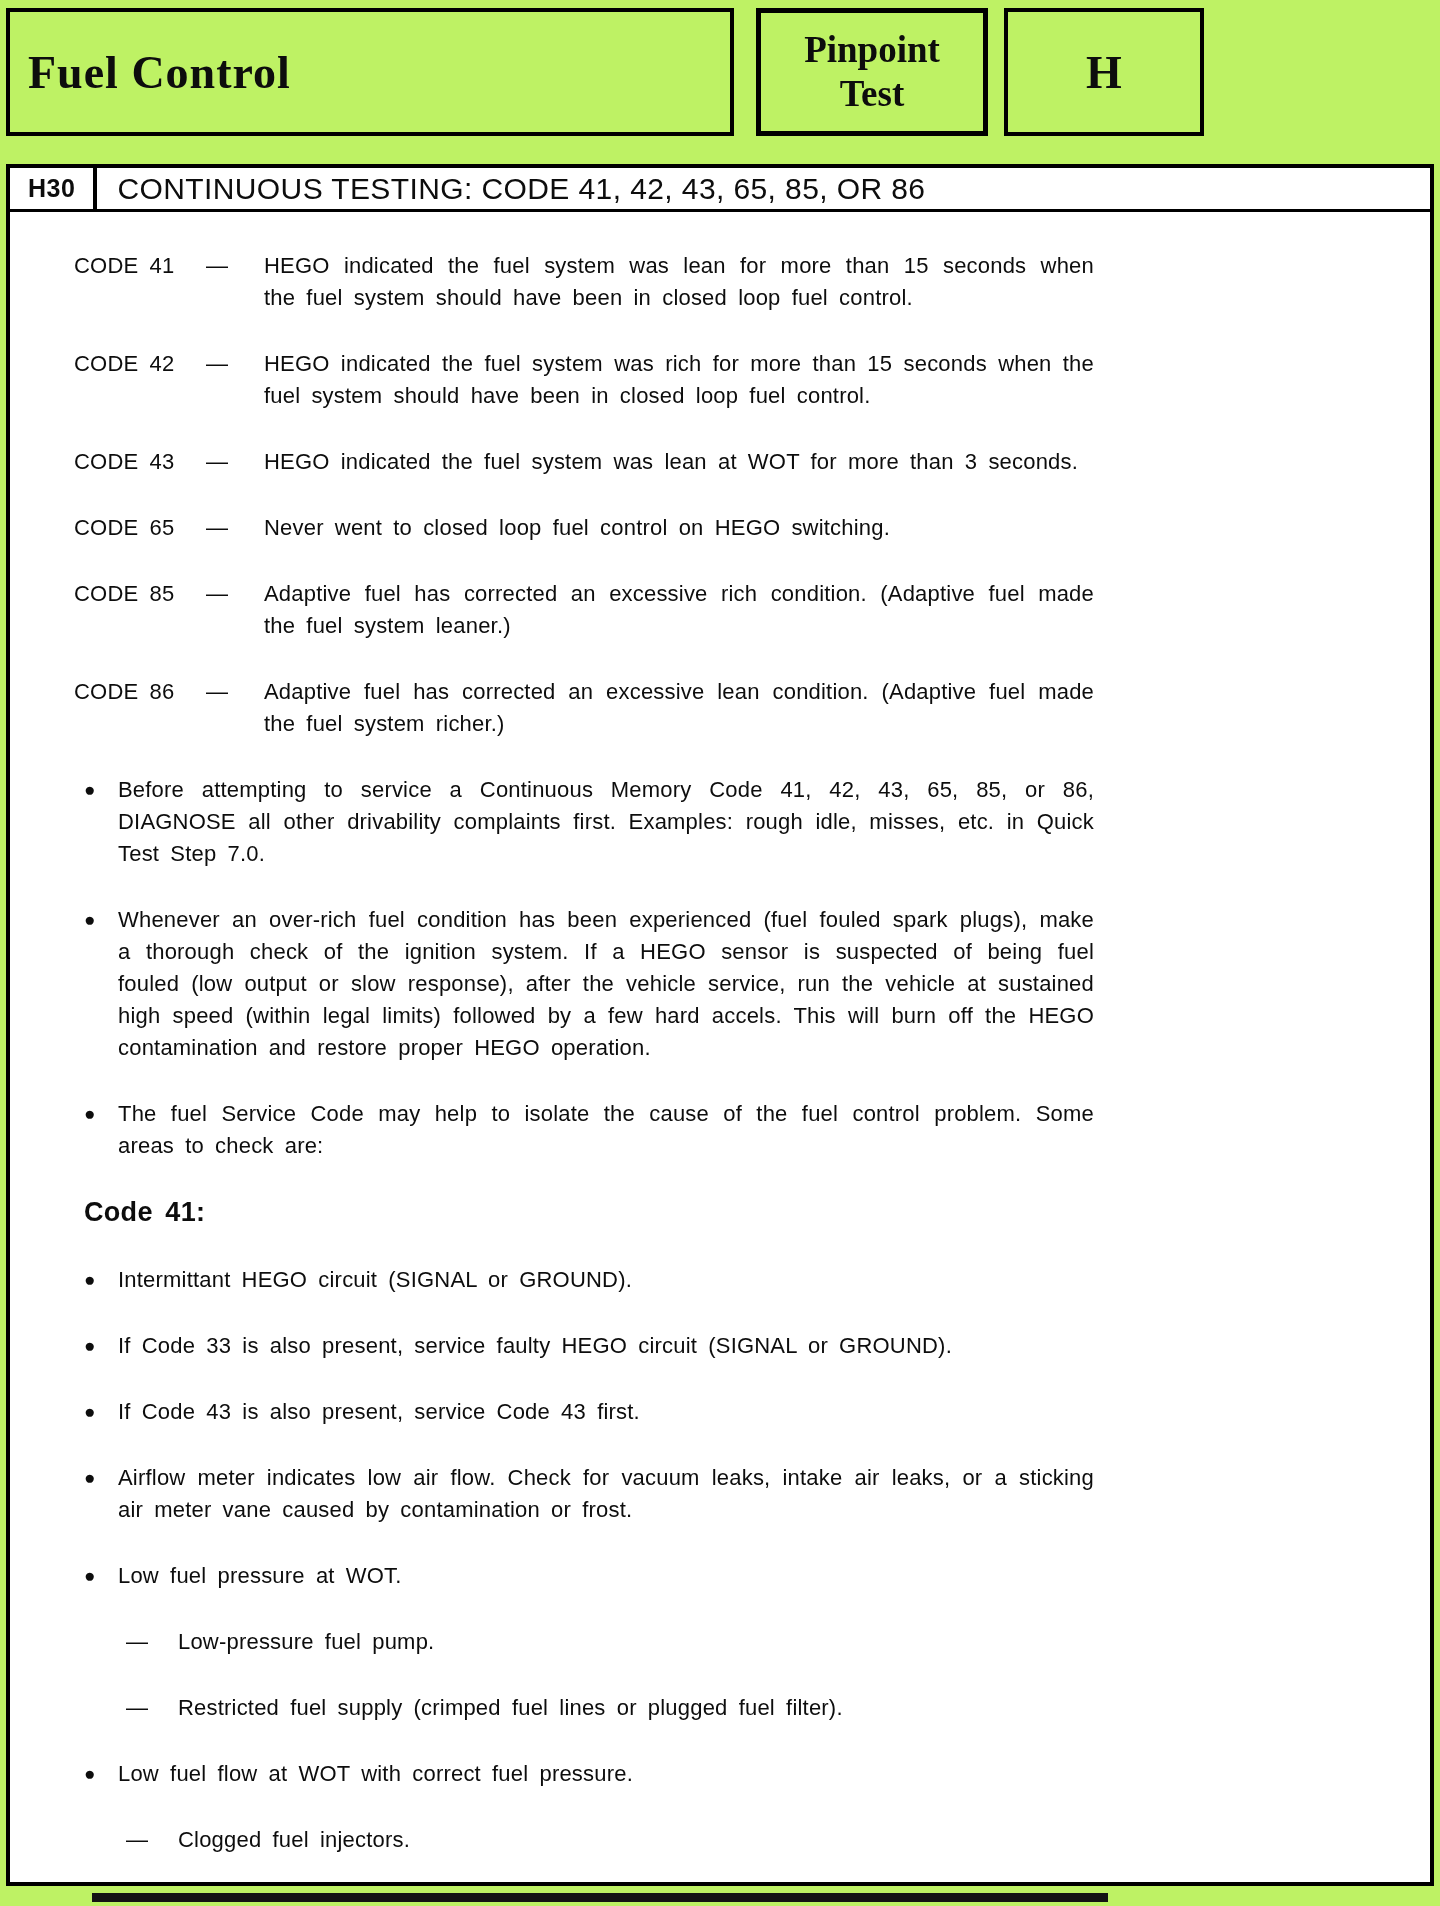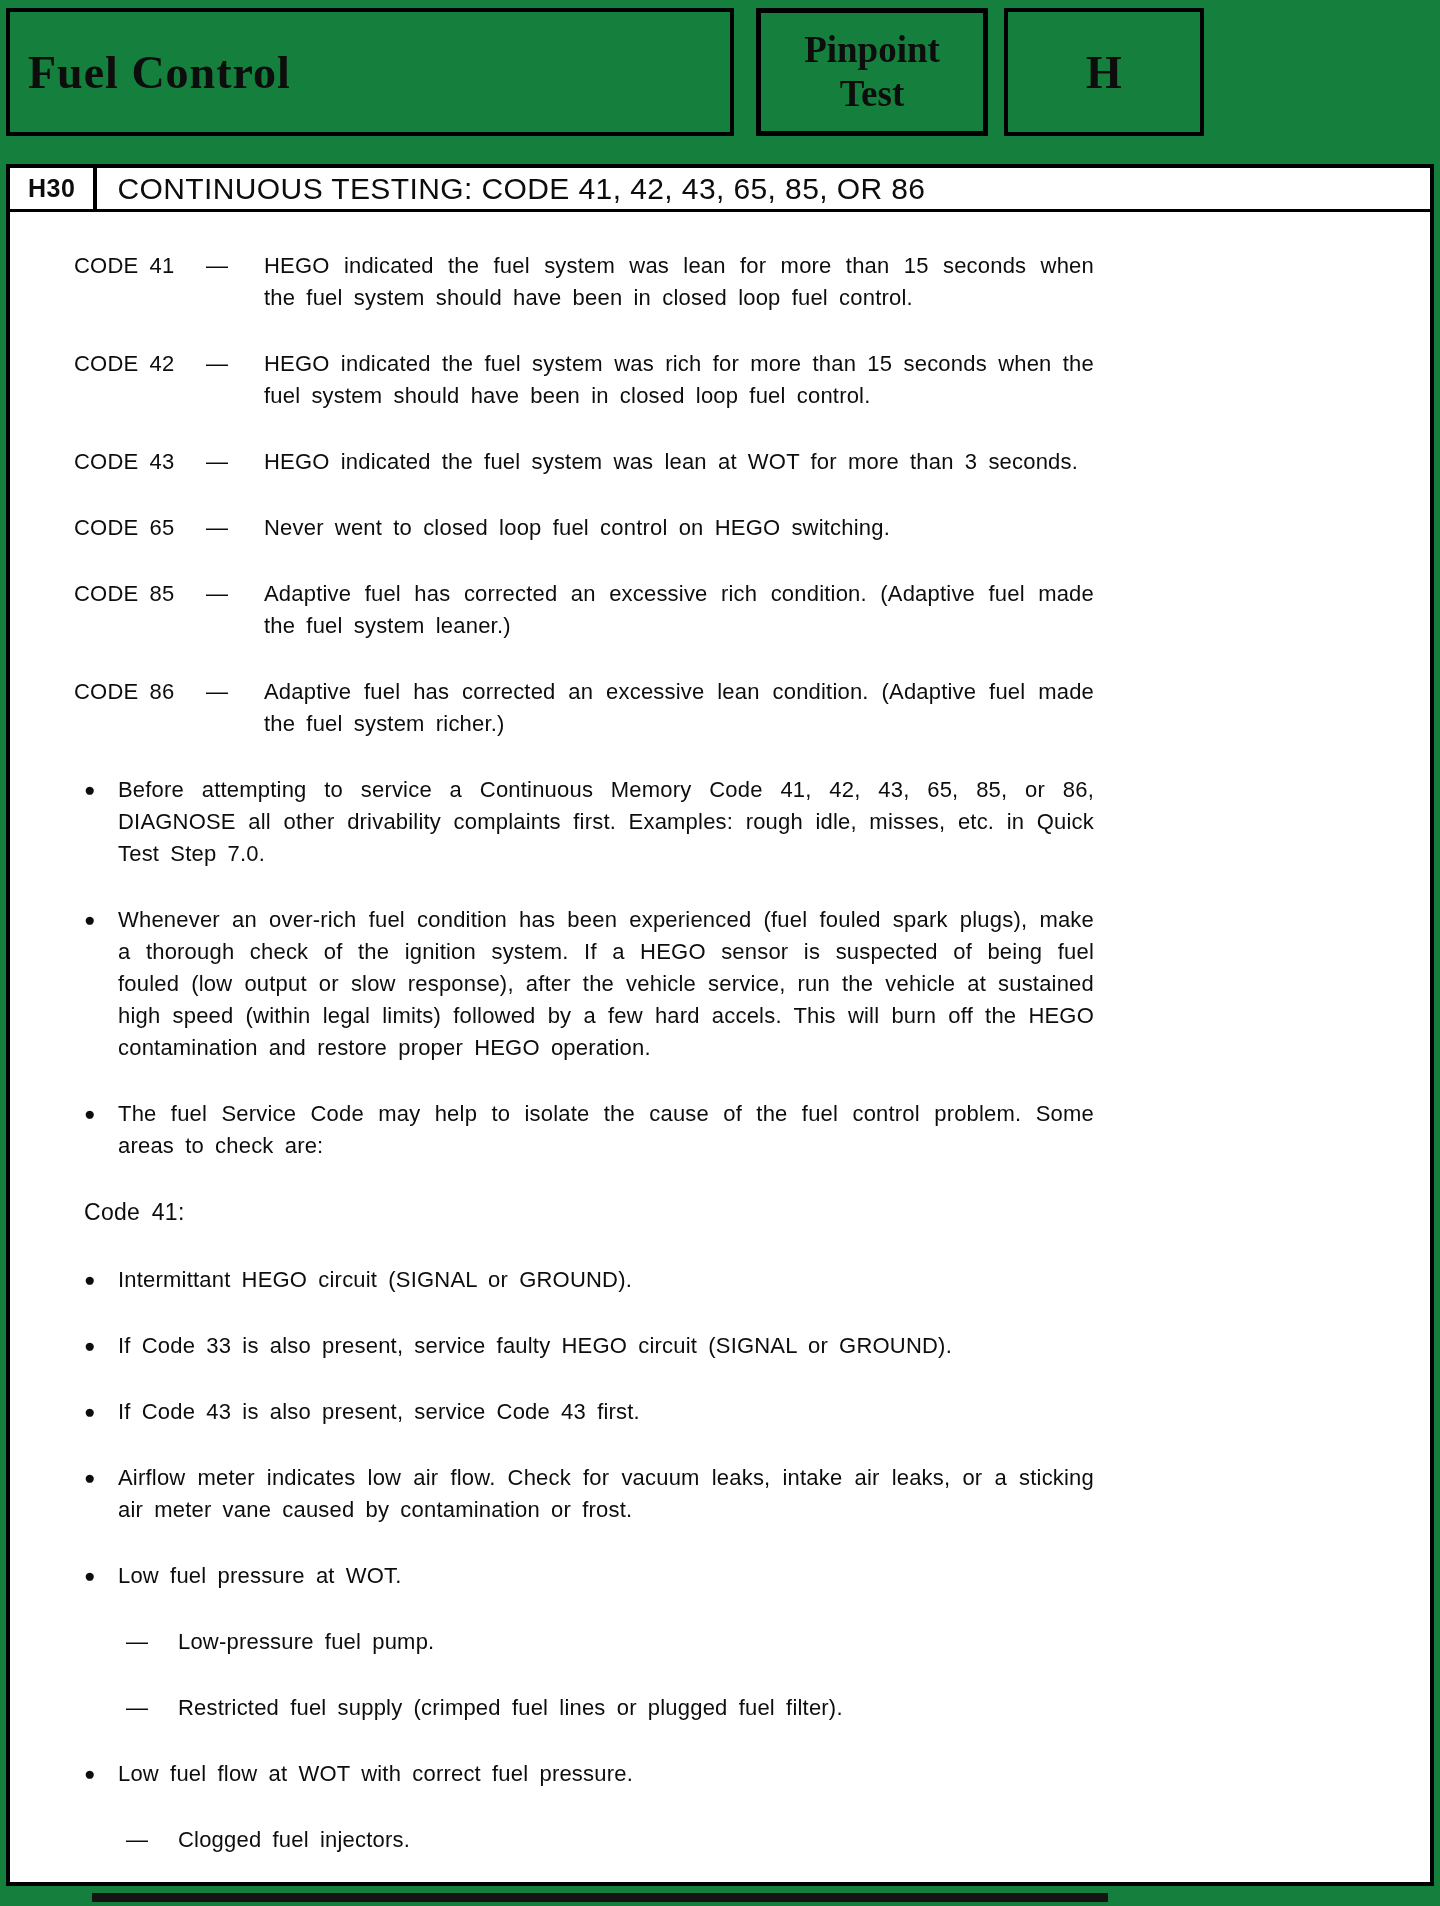--- a/index.html
+++ b/index.html
@@ -1,21 +1,21 @@
 <!DOCTYPE html>
 <html><head>
 <meta charset="utf-8">
 <style>
   * { margin:0; padding:0; box-sizing:border-box; }
   html, body { background:#ffffff; }
   .page {
     position:relative;
     width:1440px;
     height:1906px;
-    background:#15803d;
+    background:#bef264;
     color:#0d0d0d;
     font-family:"Liberation Sans", sans-serif;
     overflow:hidden;
     margin:0 auto;
   }
 
   
   .top-header {
     display:flex;
     align-items:stretch;
@@ -109,22 +109,22 @@
 
   .bullet-row { display:flex; margin:0 0 34px 10px; }
   .bullet-glyph { width:34px; flex:none; font-size:19px; line-height:32px; }
   .bullet-text { flex:1; text-align:justify; text-align-last:left; }
 
   .sub-row { display:flex; margin:0 0 34px 52px; }
   .sub-dash { width:52px; flex:none; }
   .sub-text { flex:1; }
 
   .sub-heading {
-    font-size:23px;
-    font-weight:400;
+    font-size:27px;
+    font-weight:700;
     margin:6px 0 36px 10px;
     letter-spacing:0.3px;
   }
 
   
   .bottom-strip {
     margin:7px 0 0 92px;
     width:1016px;
     height:9px;
     background:#141414;

